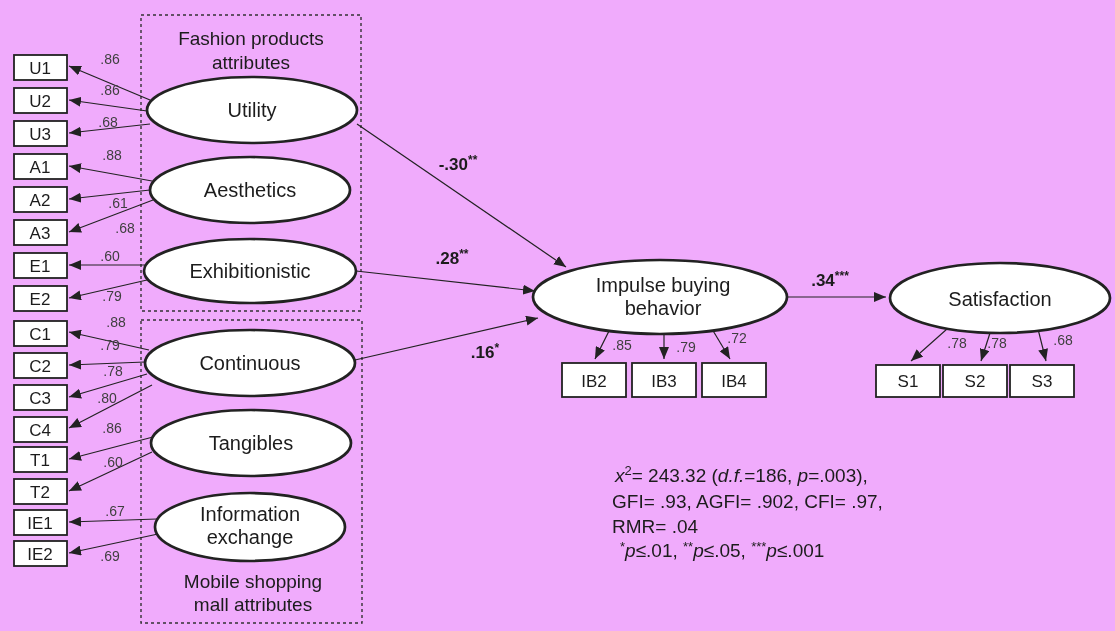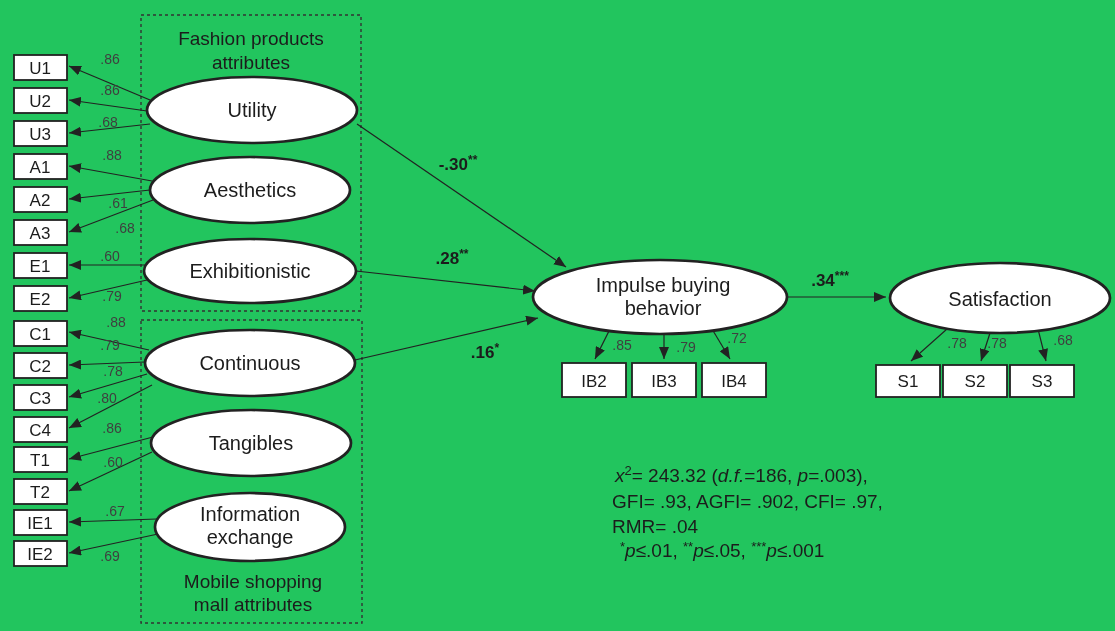--- a/index.html
+++ b/index.html
@@ -1,16 +1,16 @@
 <!DOCTYPE html>
 <html><head>
 <meta charset="utf-8">
 <style>
   html,body{margin:0;padding:0;background:#fff;}
-  .stage{position:relative;width:1115px;height:631px;background:#22c55e;
+  .stage{position:relative;width:1115px;height:631px;background:#f0abfc;
          font-family:"Liberation Sans","DejaVu Sans",sans-serif;}
   svg{display:block;}
   text{fill:#1c1c1c;font-family:"Liberation Sans","DejaVu Sans",sans-serif;}
   .shape{fill:#ffffff;stroke:#222222;}
   .ellipse{stroke-width:2.7;}
   .obsrect{stroke-width:1.8;}
   .grpbox{fill:none;stroke:#333333;stroke-width:1.4;stroke-dasharray:3 3;}
   .arrow{stroke:#222222;stroke-width:1.2;fill:none;}
   .lbl-box{font-size:17px;text-anchor:middle;}
   .lbl-latent{font-size:20px;text-anchor:middle;}

